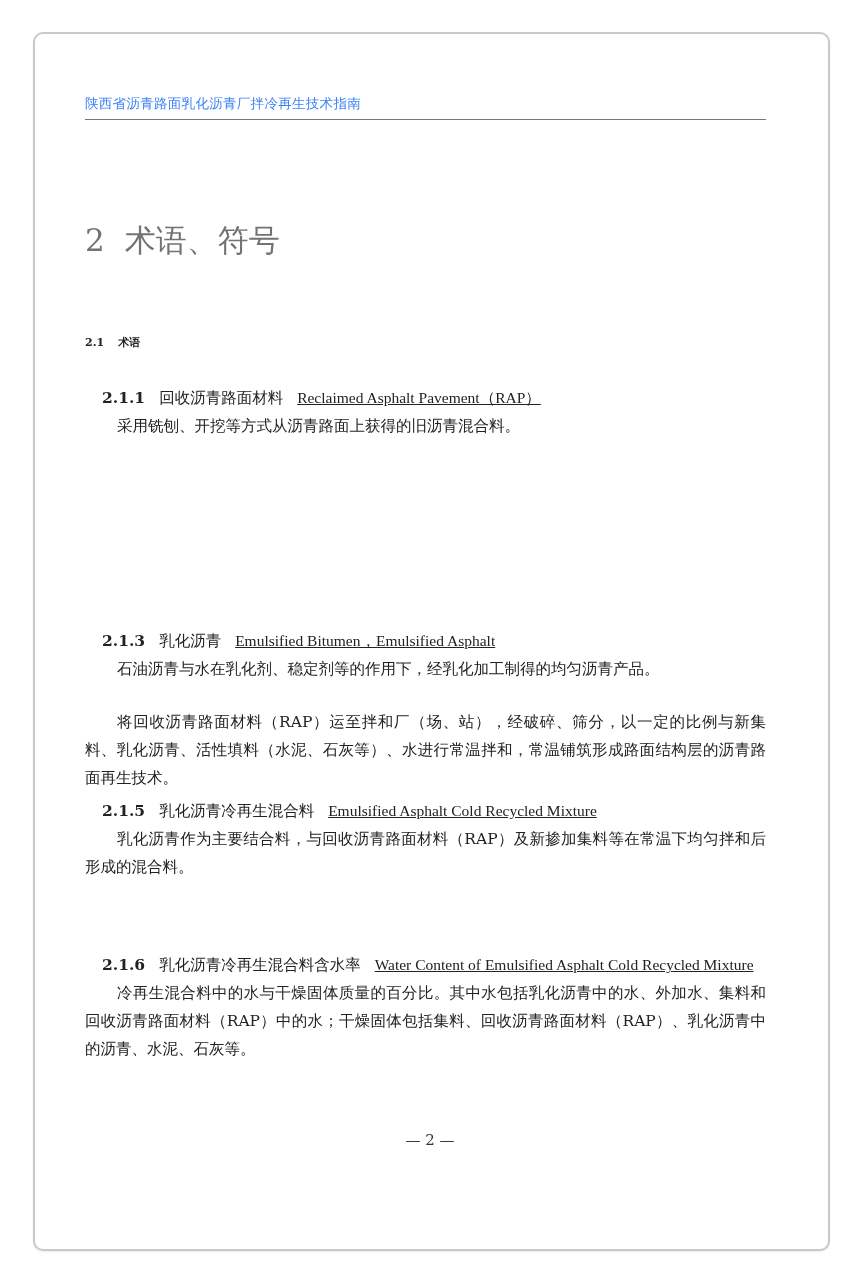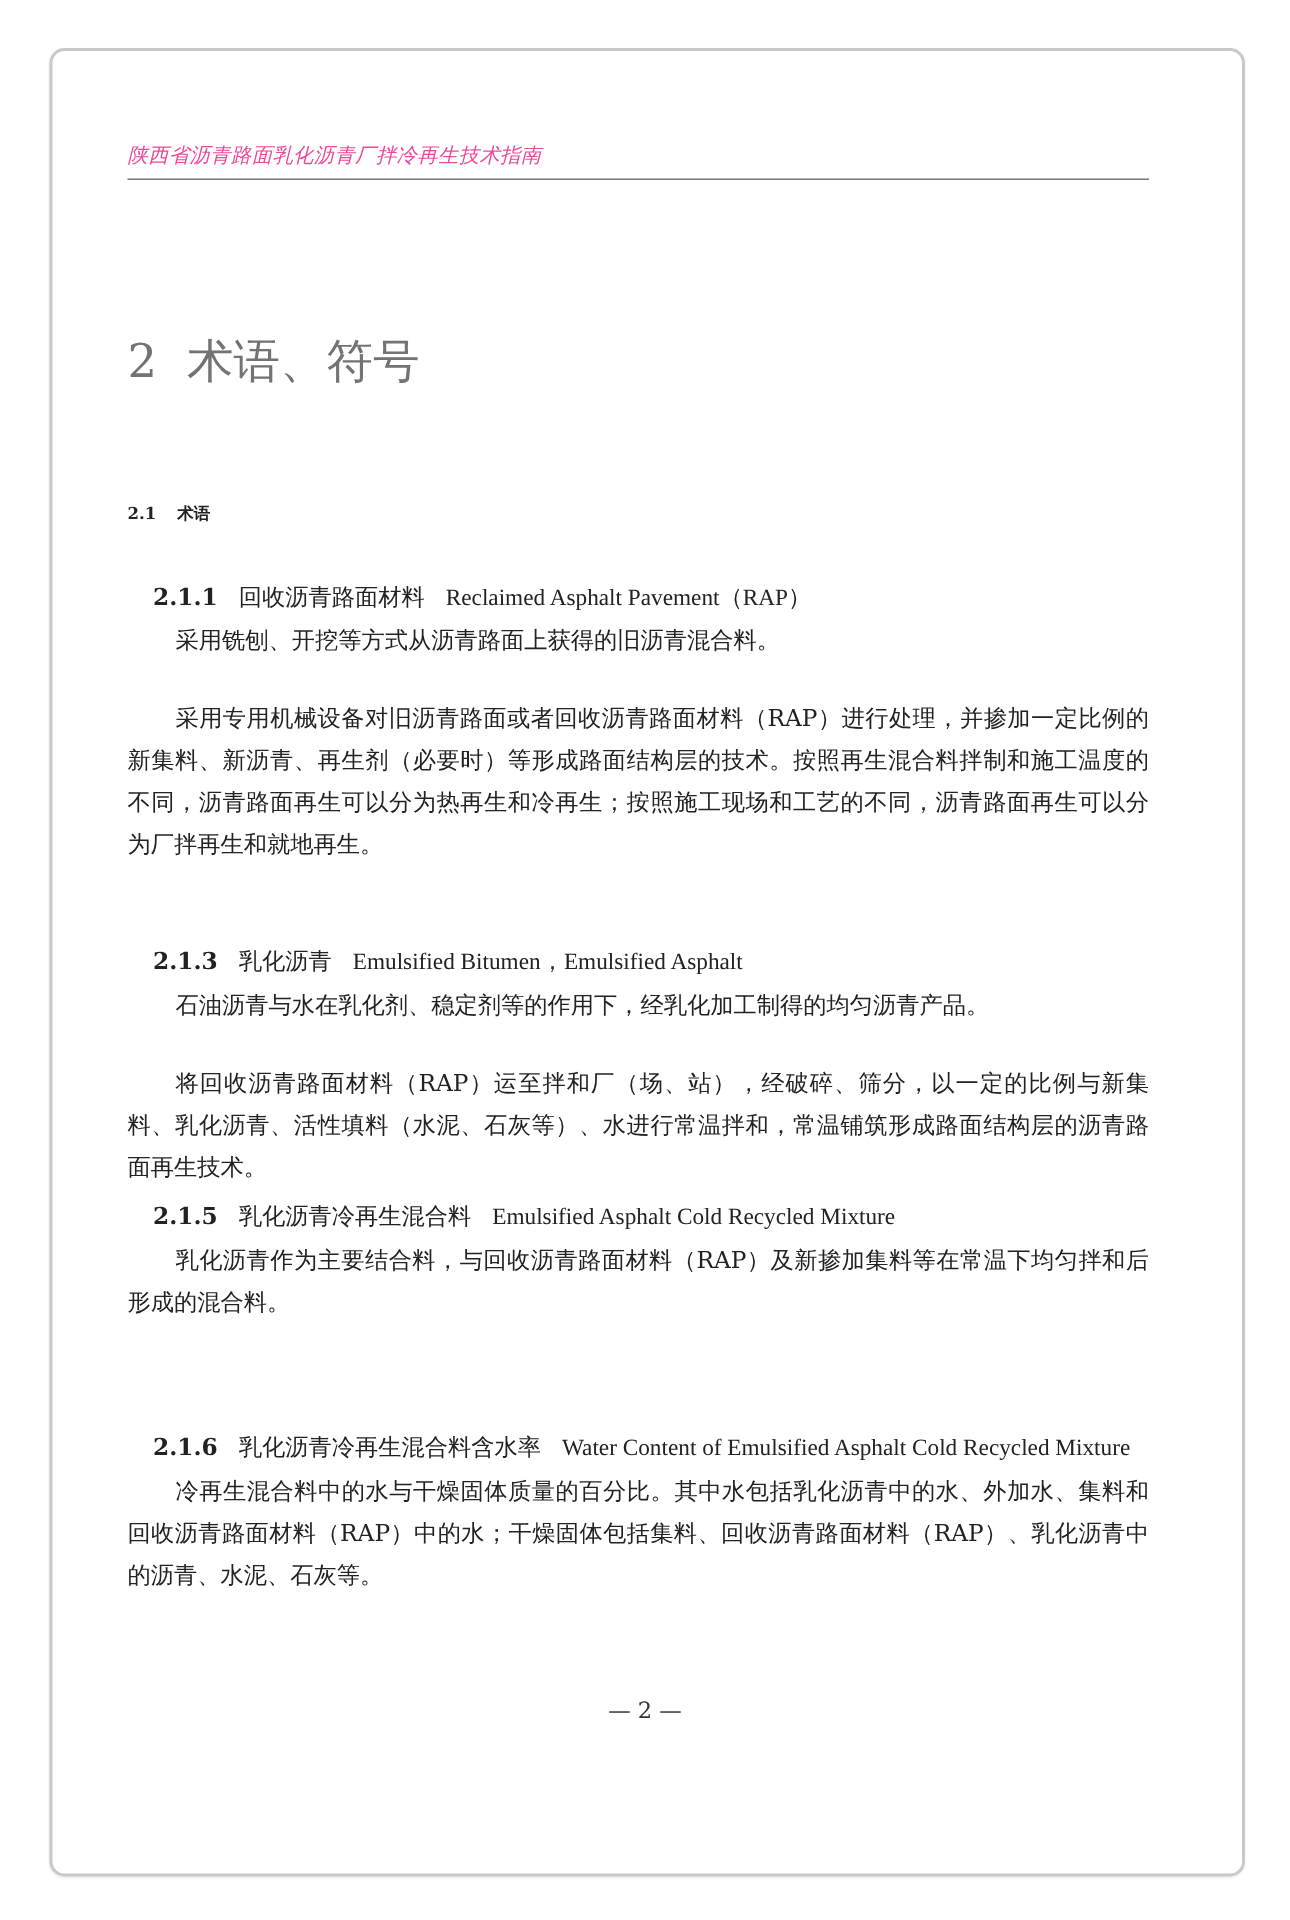--- a/index.html
+++ b/index.html
@@ -9,42 +9,42 @@
     overflow: hidden;
   }
   .page {
     position: absolute; left: 33px; top: 32px; width: 793px; height: 1215px;
     border: 2px solid #c9c9c9; border-radius: 10px; background: #fff;
     box-shadow: 0 1px 2px rgba(0,0,0,0.08);
   }
   .running-header {
     position: absolute; left: 85px; top: 95px;
     font-family: "DejaVu Sans", "Liberation Sans", sans-serif;
-    font-size: 13.5px; color: #ec4899; letter-spacing: 0.3px; font-style: italic;
+    font-size: 13.5px; color: #3b82f6; letter-spacing: 0.3px;
   }
   .header-rule {
     position: absolute; left: 85px; top: 119px; width: 681px; height: 0;
     border-top: 1px solid #777;
   }
   .chapter-title {
     position: absolute; left: 85px; top: 220px; font-size: 31px; color: #737373;
     font-weight: normal;
   }
   .chapter-title .num { margin-right: 20px; }
   .section-title {
     position: absolute; left: 85px; top: 335px; font-size: 11px; font-weight: bold;
   }
   .section-title .num { margin-right: 14px; }
   .term {
     position: absolute; left: 85px; width: 681px; font-size: 15.5px; line-height: 28px;
   }
   .term-head { padding-left: 17px; }
   .term-num { font-weight: bold; margin-right: 14px; }
   .term-cn { margin-right: 14px; }
-  .term-en { font-family: "Liberation Serif", "DejaVu Serif", serif; font-size: 15.5px; }
+  .term-en { font-family: "Liberation Serif", "DejaVu Serif", serif; font-size: 15.5px; text-decoration: underline; }
   .term-body { text-indent: 32px; text-align: justify; }
   .page-number {
     position: absolute; left: 0; width: 860px; top: 1131px; text-align: center;
     font-size: 15px; color: #333;
   }
 </style>
 </head>
 <body>
 
 <div class="page"></div>
@@ -61,21 +61,20 @@
 </div>
 
 <div class="term" style="top:384px">
   <div class="term-head">
     <span class="term-num">2.1.1</span><span class="term-cn">回收沥青路面材料</span><span class="term-en">Reclaimed Asphalt Pavement（RAP）</span>
   </div>
   <div class="term-body">采用铣刨、开挖等方式从沥青路面上获得的旧沥青混合料。</div>
 </div>
 
 <div class="term" style="top:465px">
-  <div class="term-body">采用专用机械设备对旧沥青路面或者回收沥青路面材料（RAP）进行处理，并掺加一定比例的新集料、新沥青、再生剂（必要时）等形成路面结构层的技术。按照再生混合料拌制和施工温度的不同，沥青路面再生可以分为热再生和冷再生；按照施工现场和工艺的不同，沥青路面再生可以分为厂拌再生和就地再生。</div>
 </div>
 
 <div class="term" style="top:627px">
   <div class="term-head">
     <span class="term-num">2.1.3</span><span class="term-cn">乳化沥青</span><span class="term-en">Emulsified Bitumen，Emulsified Asphalt</span>
   </div>
   <div class="term-body">石油沥青与水在乳化剂、稳定剂等的作用下，经乳化加工制得的均匀沥青产品。</div>
 </div>
 
 <div class="term" style="top:708px">

